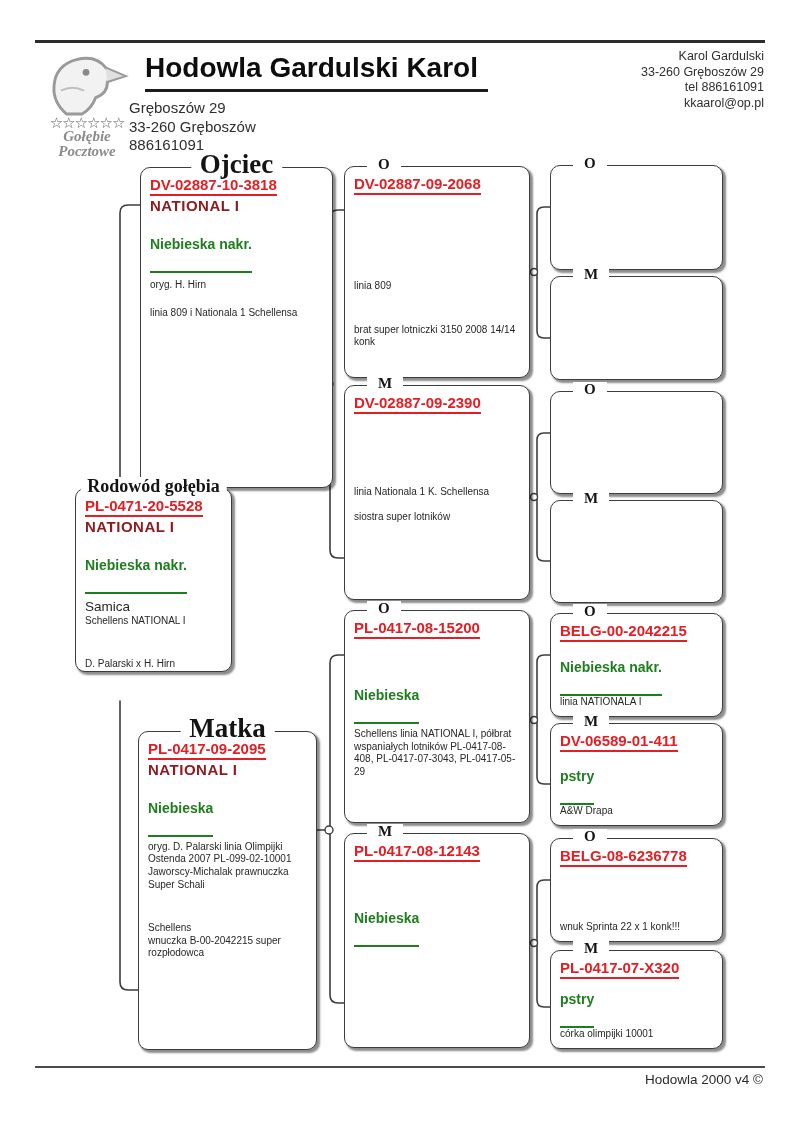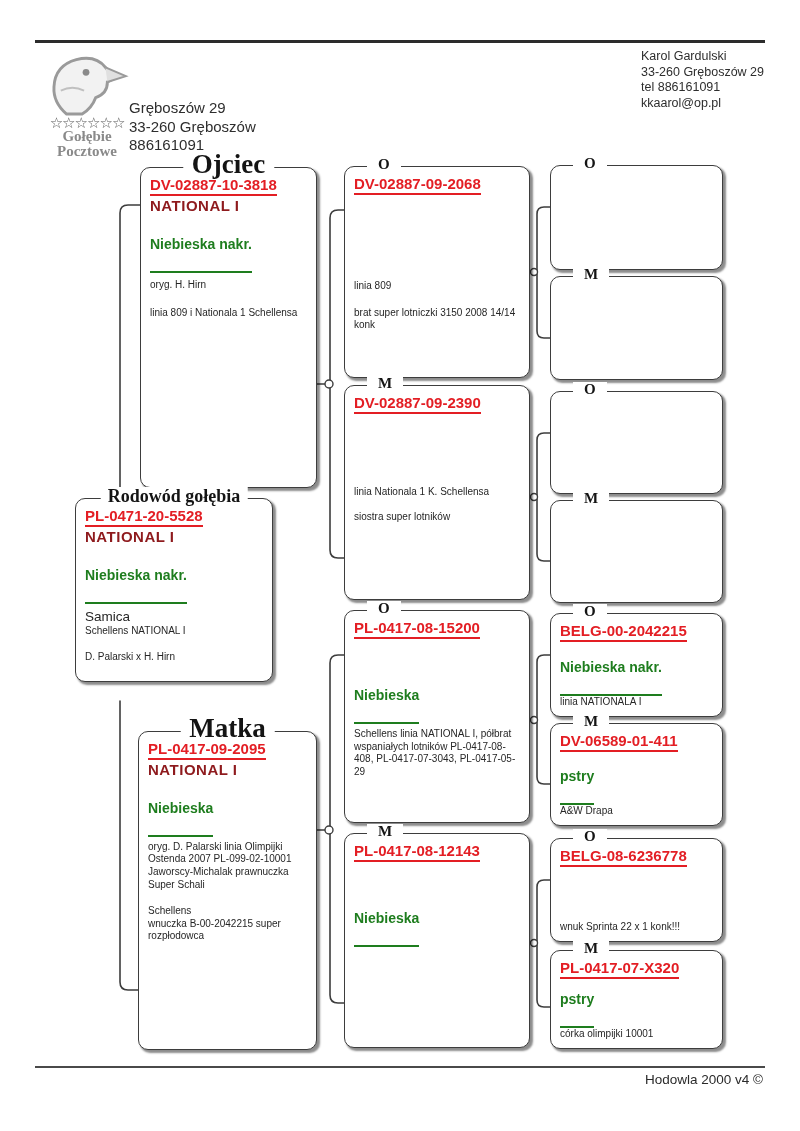--- a/index.html
+++ b/index.html
@@ -11,25 +11,25 @@
         font-family:"Liberation Sans",sans-serif;color:#222;}
   .rule{position:absolute;background:#2c2c2c;}
   .top-rule{left:35px;top:40px;width:730px;height:3px;}
   .bottom-rule{left:35px;top:1066px;width:730px;height:2px;background:#4a4a4a;}
 
   
   .logo{position:absolute;left:34px;top:48px;width:106px;text-align:center;}
   .logo svg{display:block;margin:0 auto;}
   .stars{font-size:15px;line-height:13px;color:#5a5a5a;letter-spacing:-1px;}
   .logo-line{font-family:"Liberation Serif",serif;font-weight:bold;font-size:15px;
-             line-height:15px;color:var(--gray-logo);}
+             line-height:15px;color:var(--gray-logo);font-style:italic;}
   .farm-title{position:absolute;left:145px;top:52px;font-size:28px;font-weight:bold;color:#0d0d0d;
               border-bottom:3px solid #1c1c1c;padding:0 10px 5px 0;white-space:nowrap;}
   .farm-address{position:absolute;left:129px;top:99px;font-size:15px;line-height:18.5px;color:#2e2e2e;}
-  .contact{position:absolute;right:36px;top:49px;font-size:12.5px;
+  .contact{position:absolute;right:36px;top:49px;text-align:right;font-size:12.5px;
            line-height:15.5px;color:#2e2e2e;}
 
   
   .connectors{position:absolute;left:0;top:0;z-index:1;}
   .connectors path{fill:none;stroke:var(--line);stroke-width:1.6px;stroke-linecap:round;}
   .connectors circle{fill:#fff;stroke:var(--line);stroke-width:1.4px;}
 
   
   .pbox{position:absolute;background:#fff;border:1.6px solid var(--line);border-radius:10px;
         box-shadow:2.5px 2.5px 2px rgba(0,0,0,0.45);padding:8px 9px;box-sizing:border-box;
@@ -40,26 +40,26 @@
   .ptitle.med{top:-12px;left:50%;transform:translateX(-50%);font-size:18px;line-height:18px;padding:0 7px;}
   .ptitle.small{top:-10px;left:22px;font-size:15px;line-height:15px;padding:0 11px;}
 
   .ring{display:table;color:var(--ring-red);font-weight:bold;font-size:15px;
         border-bottom:2px solid var(--ring-red);line-height:17px;padding-bottom:1px;text-align:center;}
   .race{color:var(--race-red);font-weight:bold;font-size:15px;letter-spacing:0.5px;margin-top:1px;}
   .color-line{display:table;color:var(--green);font-weight:bold;font-size:14px;
               border-bottom:2px solid var(--green);line-height:16px;padding-bottom:19px;}
   .note{font-size:10px;color:#262626;}
   .sub{font-size:13.5px;color:#262626;}
-  .mt4{margin-top:4px}.mt6{margin-top:6px}.mt14{margin-top:14px}.mt16{margin-top:16px}
+  .mt4{margin-top:4px}.mt6{margin-top:6px}.mt14{margin-top:31px}.mt16{margin-top:16px}
   .mt20{margin-top:20px}.mt48{margin-top:48px}.mt62{margin-top:85px}.mt72{margin-top:72px}.mt12{margin-top:12px}
   .bottom{position:absolute;left:9px;right:9px;bottom:7px;}
 
-  .father{left:140px;top:167px;width:177px;height:321px;}
-  .subject{left:75px;top:498px;width:198px;height:184px;}
+  .father{left:140px;top:167px;width:193px;height:321px;}
+  .subject{left:75px;top:488px;width:157px;height:184px;}
   .mother{left:138px;top:731px;width:179px;height:319px;}
   .g2{left:344px;width:186px;}
   .g2-1{top:166px;height:212px;} .g2-2{top:385px;height:215px;}
   .g2-3{top:610px;height:213px;} .g2-4{top:833px;height:215px;}
   .g3{left:550px;width:173px;}
   .g3-1{top:165px;height:105px;} .g3-2{top:276px;height:104px;}
   .g3-3{top:391px;height:103px;} .g3-4{top:500px;height:103px;}
   .g3-5{top:613px;height:104px;} .g3-6{top:723px;height:103px;}
   .g3-7{top:838px;height:104px;} .g3-8{top:950px;height:99px;}
 
@@ -77,20 +77,21 @@
       <path d="M28 68 Q14 56 15 40 Q16 18 38 12 Q58 7 68 20 Q72 26 82 29 L70 35 Q70 47 58 51 Q54 62 44 68 Z" fill="#f2f2f2" stroke="#9a9a9a" stroke-width="3"></path>
       <path d="M68 20 L89 29 L70 35" fill="#e0e0e0" stroke="#9a9a9a" stroke-width="2"></path>
       <circle cx="48" cy="25" r="3.5" fill="#8a8a8a"></circle>
       <path d="M22 44 Q34 38 46 44" fill="none" stroke="#c0c0c0" stroke-width="2"></path>
     </svg>
     <div class="stars">☆☆☆☆☆☆</div>
     <div class="logo-line">Gołębie</div>
     <div class="logo-line">Pocztowe</div>
   </div>
 
+  <div class="farm-title">Hodowla Gardulski Karol</div>
 
   <div class="farm-address">
     <div>Gręboszów 29</div>
     <div>33-260 Gręboszów</div>
     <div>886161091</div>
   </div>
 
   <div class="contact">
     <div>Karol Gardulski</div>
     <div>33-260 Gręboszów 29</div>

